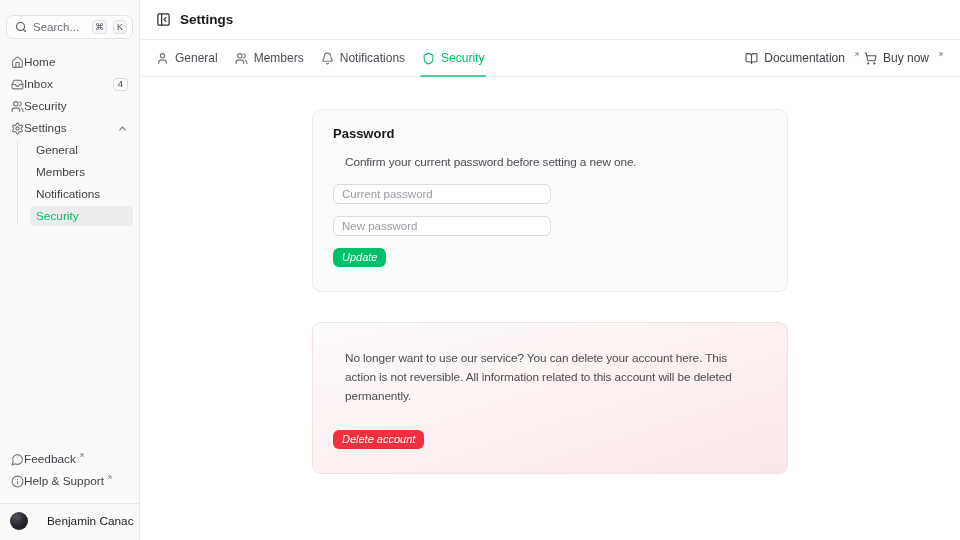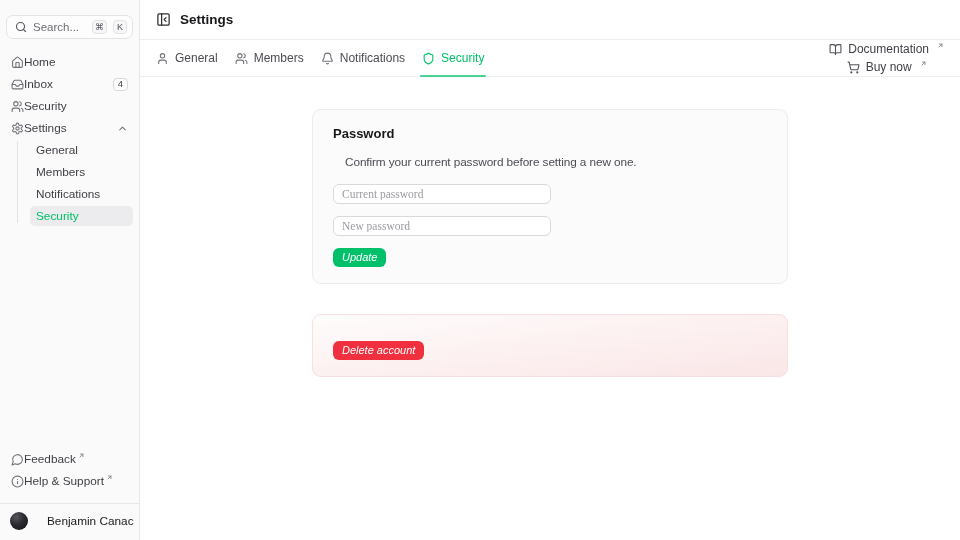--- a/index.html
+++ b/index.html
@@ -67,35 +67,35 @@
   .header { height:40px; flex:none; border-bottom:1px solid #eeeef0; display:flex; align-items:center; gap:9px; padding:0 16px; }
   .panel-toggle { display:flex; color:#2e2e33; cursor:pointer; }
   .page-title { font-size:13.5px; font-weight:700; color:#18181b; }
 
   .tabbar { height:37px; flex:none; border-bottom:1px solid #eeeef0; display:flex; align-items:center; padding:0 16px; gap:17px; }
   .tab { position:relative; height:100%; display:flex; align-items:center; gap:6px; font-size:12px; color:#4b4b53; cursor:pointer; }
   .tab .ti { color:#71717a; display:flex; }
   .tab.active { color:var(--primary,#00c16a); }
   .tab.active .ti { color:var(--primary,#00c16a); }
   .tab.active::after { content:""; position:absolute; left:-2px; right:-2px; bottom:-1px; height:2px; border-radius:1px; background:var(--primary,#00c16a); opacity:.7; }
-  .tab-actions { margin-left:auto; display:flex; align-items:center; gap:4px;flex-direction:column; }
+  .tab-actions { margin-left:auto; display:flex; align-items:center; gap:4px; }
   .action { display:flex; align-items:center; gap:6px; font-size:12px; color:#3f3f46; cursor:pointer; }
   .action .ai { color:#52525b; display:flex; }
 
   .content { flex:1; overflow:auto; padding:32px 0 20px; display:flex; flex-direction:column; align-items:center; gap:30px; }
 
-  .card { width:476px; border-radius:9px; padding:14px 20px 16px; }
+  .card { width:476px; border-radius:9px; padding:14px 20px 24px; }
   .card-password { background:#fbfbfc; border:1px solid #ececee; }
   .card-account { background:linear-gradient(to top left, #fae6e7 0%, #fdf2f2 55%, #fefcfc 100%); border:1px solid #f6e0e1; }
   .card-title { font-size:13px; font-weight:700; color:#18181b; margin:2px 0 5px; }
   .card-desc { font-size:11.8px; color:#4b4b53; line-height:1.6; margin:12px; letter-spacing:-0.1px; }
   .pw-input {
     display:block; width:218px; height:20px; margin-top:12px; padding:0 8px;
     border:1px solid #d9d9de; border-radius:6px; background:#fff;
-    font-family:Liberation Serif, serif; font-size:11.5px; color:#18181b; outline:none;
+    font-family:Liberation Sans, sans-serif; font-size:11.5px; color:#18181b; outline:none;
   }
   .pw-input::placeholder { color:#9b9ba3; }
   .btn {
     display:inline-flex; align-items:center; height:19px; padding:0 9px; margin-top:12px;
     border:none; border-radius:6px; font-family:inherit; font-size:11px; font-weight:500;
     color:#fff; cursor:pointer; line-height:1;font-style:italic;
   }
   .btn-primary { background:var(--primary,#00c16a); }
   .btn-danger { background:var(--error,#f0303e); }
 
@@ -323,18 +323,19 @@
 
       <section class="card card-password">
         <h3 class="card-title">Password</h3>
         <p class="card-desc">Confirm your current password before setting a new one.</p>
         <input type="password" class="pw-input" placeholder="Current password" style="">
         <input type="password" class="pw-input" placeholder="New password" style="">
         <button class="btn btn-primary">Update</button>
       </section>
 
       <section class="card card-account">
+        <p class="card-desc">No longer want to use our service? You can delete your account here. This action is not reversible. All information related to this account will be deleted permanently.</p>
         <button class="btn btn-danger">Delete account</button>
       </section>
 
     </div>
   </div>
 </div>
 
 </body></html>

